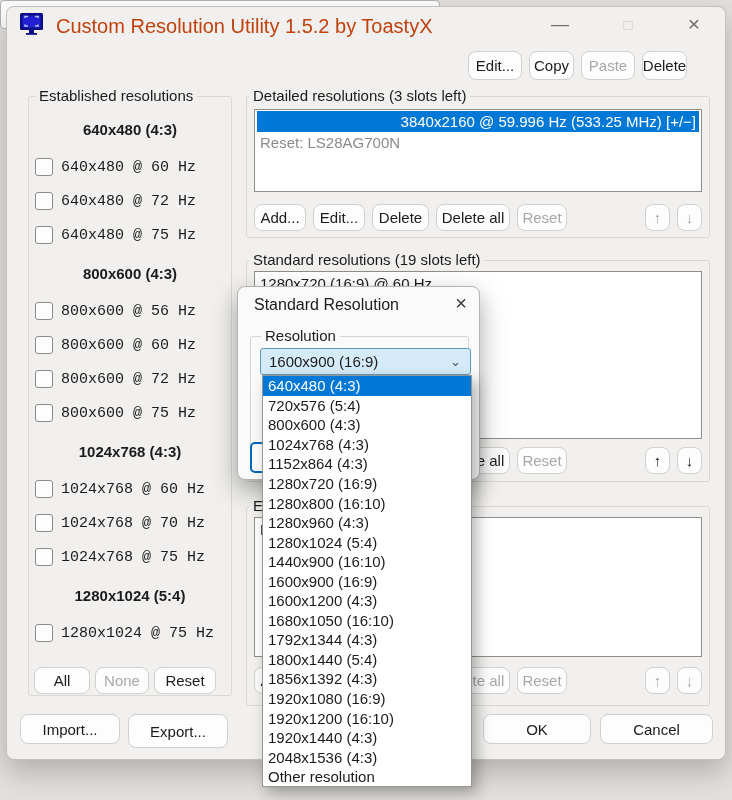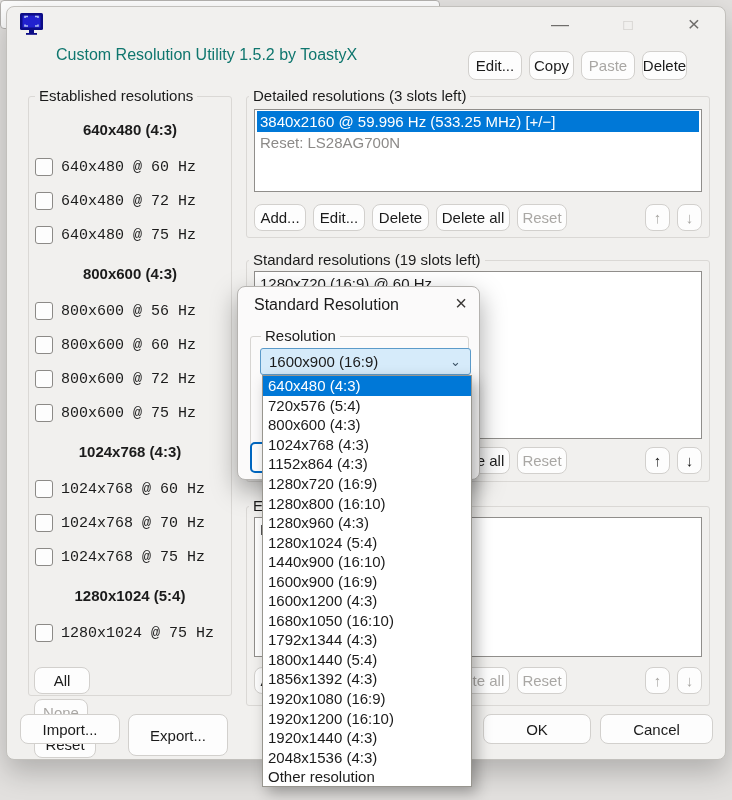--- a/index.html
+++ b/index.html
@@ -3,21 +3,21 @@
 <meta charset="utf-8">
 <style>
   html,body{margin:0;padding:0;}
   body{font-family:"Liberation Sans","DejaVu Sans",sans-serif;font-size:15px;color:#1b1b1b;}
   .screen{position:relative;width:732px;height:800px;background:#e2e0de;overflow:hidden;}
   .abs{position:absolute;}
 
   
   .window{position:absolute;left:6px;top:6px;width:718px;height:752px;background:#f1f0ee;
           border:1px solid #c2c0bc;border-radius:8px;box-shadow:0 12px 28px rgba(0,0,0,.22);z-index:0;}
-  .titlebar-title{left:56px;top:15px;font-size:16px;color:#0f766e;z-index:1;margin-top:31px;}
+  .titlebar-title{left:56px;top:15px;font-size:20px;color:#c2410c;z-index:1;}
   .winctl{width:32px;height:30px;top:9px;display:flex;align-items:center;justify-content:center;
           font-size:18px;color:#6f6d6b;z-index:1;cursor:default;}
   .winctl.max{color:#c9c7c4;font-size:15px;}
   .app-icon{left:19px;top:11px;z-index:1;}
 
   
   .btn{background:#fdfdfd;border:1px solid #d2d0cd;border-radius:8px;display:flex;align-items:center;
        justify-content:center;height:27px;box-sizing:border-box;white-space:nowrap;z-index:1;}
   .btn.disabled{color:#a9a7a4;}
   .btnrow{position:absolute;display:flex;gap:7px;z-index:1;}
@@ -41,21 +41,21 @@
   .est-row{display:flex;align-items:center;}
   .est-row.check{height:34px;padding-left:5px;font-family:Liberation Mono, monospace;}
   .est-row.header{height:42px;justify-content:center;font-weight:bold;}
   .cb{width:16px;height:16px;background:#fdfdfd;border:1px solid #8c8a87;border-radius:3px;
       margin-right:8px;flex:0 0 auto;}
 
   
   .listbox{position:absolute;background:#ffffff;border:1px solid #908e8b;box-sizing:border-box;
            padding:1px 2px;z-index:1;overflow:hidden;}
   .lb-row{height:21px;display:flex;align-items:center;padding:0 3px;white-space:nowrap;}
-  .lb-row.selected{background:#0078d7;color:#fff;}
+  .lb-row.selected{background:#0078d7;color:#fff;justify-content:flex-end;}
   .lb-row.muted{color:#8c8a88;}
 
   
   .dialog{position:absolute;left:237px;top:286px;width:241px;height:192px;background:#fbfafa;
           border:1px solid #b5b3b0;border-radius:8px;box-shadow:0 10px 26px rgba(0,0,0,.35);z-index:8;}
   .dialog-title{position:absolute;left:16px;top:9px;font-size:16px;}
   .dialog-close{position:absolute;right:12px;top:5px;font-size:20px;color:#3a3836;}
   .res-group{position:absolute;left:12px;top:49px;width:217px;height:134px;border:1px solid #d7d5d2;
              border-radius:3px;}
   .res-label{position:absolute;left:10px;top:-10px;background:#fbfafa;padding:0 4px;}
@@ -183,21 +183,21 @@
       <div class="est-row header">
 
         <span>1280x1024 (5:4)</span>
       </div>
 
       <div class="est-row check">
         <span class="cb"></span>
         <span>1280x1024 @ 75 Hz</span>
       </div>
     </div>
-  <div class="btnrow" style="left:34px;top:667px;gap:5px;flex-direction:column;">
+  <div class="btnrow" style="left:34px;top:667px;gap:5px;">
     <div class="btn w56">All</div>
     <div class="btn w54 disabled">None</div>
     <div class="btn w62">Reset</div>
   </div>
 
   <div class="gb" style="left:246px;top:96px;width:464px;height:142px;">
     <span class="gb-label" style="left:2px;">Detailed resolutions (3 slots left)</span>
   </div>
   <div class="listbox" style="left:254px;top:109px;width:448px;height:83px;">
 
@@ -264,21 +264,21 @@
     <div class="btn arrow disabled spacer">
       <span>↑</span>
     </div>
     <div class="btn arrow disabled">
       <span>↓</span>
     </div>
   </div>
 
   <div class="btnrow" style="left:20px;top:714px;gap:8px;">
     <div class="btn w100" style="height:30px">Import...</div>
-    <div class="btn w100" style="height:42px">Export...</div>
+    <div class="btn w100" style="height:34px">Export...</div>
   </div>
   <div class="btnrow" style="left:483px;top:714px;gap:9px;">
     <div class="btn w108" style="height:30px">OK</div>
     <div class="btn w113" style="height:30px">Cancel</div>
   </div>
 
   <div class="dialog">
     <div class="dialog-title">Standard Resolution</div>
     <div class="dialog-close">
       <span>×</span>

